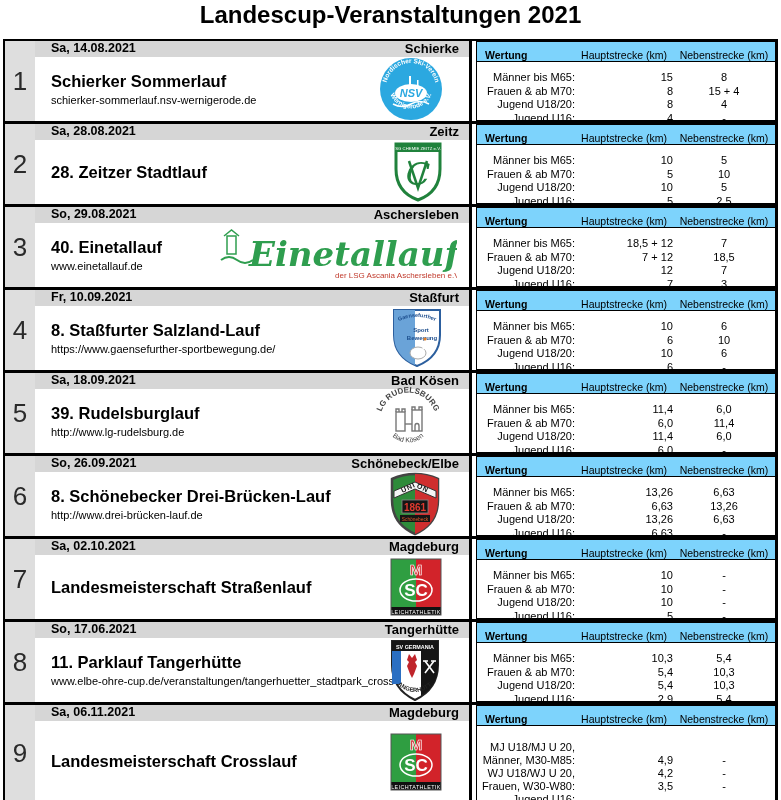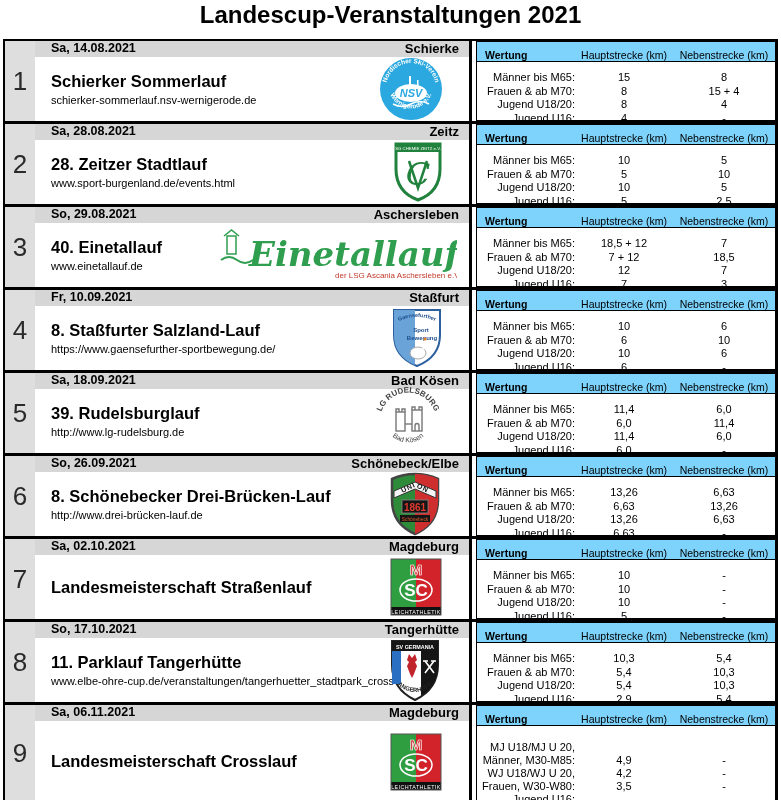--- a/index.html
+++ b/index.html
@@ -23,21 +23,21 @@
   .wertung{flex:1;border:1px solid #000;background:#fff;display:flex;flex-direction:column;}
   .w-head{height:19px;background:#7dd3fc;border-bottom:1px solid #000;display:flex;align-items:flex-end;font-size:10.5px;flex:none;}
   .w-c1{width:98px;padding-left:8px;box-sizing:border-box;font-weight:bold;}
   .w-c2{width:98px;text-align:center;}
   .w-c3{flex:1;text-align:center;}
   .w-body{padding-top:9px;}
   .five .w-body,.tall .w-body{padding-top:15px;}
   .w-row{display:flex;font-size:11px;line-height:13.5px;}
   .tall .w-row{line-height:13px;}
   .w-label{width:98px;text-align:right;}
-  .w-haupt{width:98px;text-align:center;}
+  .w-haupt{width:98px;text-align:right;}
   .w-neben{flex:1;text-align:center;}
   svg text{font-family:"Liberation Sans",sans-serif;}
   .script-text{font-family:"DejaVu Serif",serif;}
 </style>
 </head>
 <body>
 
 <div class="page-title">Landescup-Veranstaltungen 2021</div>
 
 <div class="events-table">
@@ -105,21 +105,20 @@
 
   <section class="event-row">
     <div class="num-col">2</div>
     <div class="main-col">
       <div class="band">
         <span class="date">Sa, 28.08.2021</span>
         <span class="loc">Zeitz</span>
       </div>
       <div class="content">
         <div class="event-name">28. Zeitzer Stadtlauf</div>
-        <div class="event-url">www.sport-burgenland.de/events.html</div>
         <div class="logo">
           <svg width="50" height="62" viewBox="0 0 50 62">
             <path d="M3 3 H47 V28 Q47 51 25 59 Q3 51 3 28 Z" fill="#fff" stroke="#20823c" stroke-width="3"></path>
             <rect x="3" y="3" width="44" height="8" fill="#20823c"></rect>
             <text x="25" y="9" font-size="4.3" fill="#fff" text-anchor="middle">SG CHEMIE ZEITZ e.V.</text>
             <text class="script-text" x="25" y="44" font-size="32" font-style="italic" fill="#20823c" text-anchor="middle">C</text>
             <path d="M16 20 L25 47 L34 20" stroke="#20823c" stroke-width="2.5" fill="none"></path>
           </svg>
         </div>
       </div>
@@ -449,21 +448,21 @@
             </div>
         </div>
       </div>
     </div>
   </section>
 
   <section class="event-row">
     <div class="num-col">8</div>
     <div class="main-col">
       <div class="band">
-        <span class="date">So, 17.10.2021</span>
+        <span class="date">So, 17.06.2021</span>
         <span class="loc">Tangerhütte</span>
       </div>
       <div class="content">
         <div class="event-name">11. Parklauf Tangerhütte</div>
         <div class="event-url">www.elbe-ohre-cup.de/veranstaltungen/tangerhuetter_stadtpark_cross</div>
         <div class="logo">
           <svg width="56" height="64" viewBox="0 0 56 64">
             <defs>
                 <path id="gerB" d="M12 48 Q28 60 44 48"></path>
               </defs>

